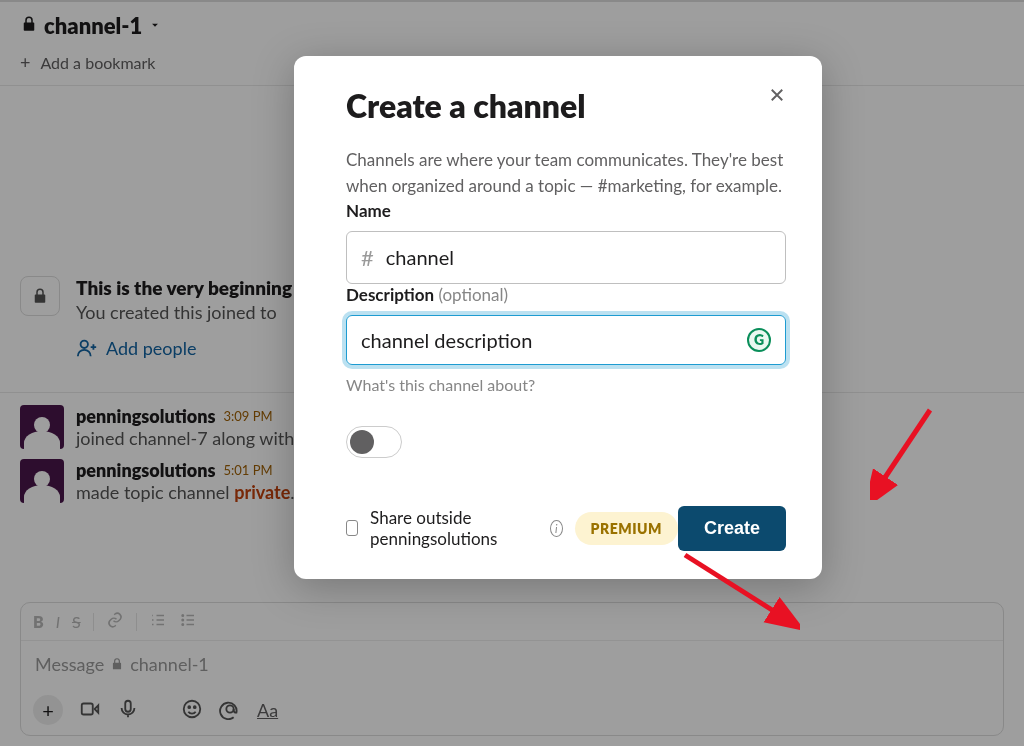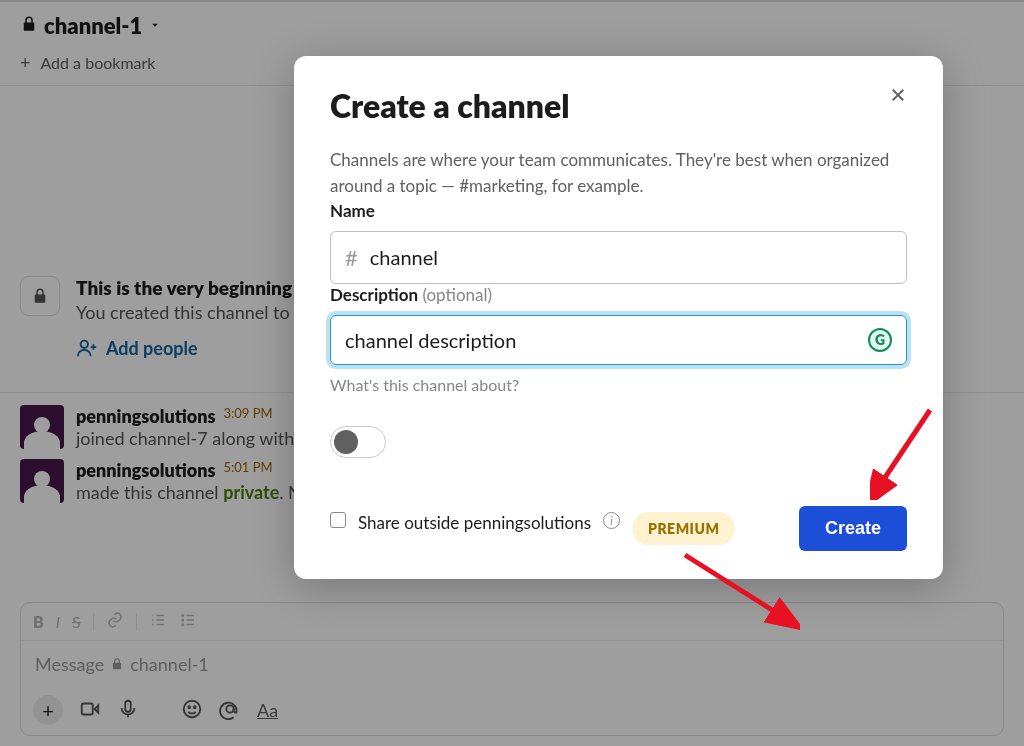--- a/index.html
+++ b/index.html
@@ -48,45 +48,45 @@
   border: 1px solid #ddd;
   border-radius: 8px;
   display: flex; align-items: center; justify-content: center;
   font-size: 18px; color: #555;
 }
 .beg-title { font-size: 19px; font-weight: 800; }
 .beg-sub { font-size: 18px; color: #555; margin-top: 2px; }
 .add-people {
   margin-top: 14px;
   display: inline-flex; align-items: center; gap: 8px;
-  color: #1264a3; font-weight: 700; font-size: 18px;
+  color: #1264a3; font-weight: 400; font-size: 18px;
 }
 .add-people svg { width: 22px; height: 22px; }
 .divider { height: 1px; background: #e8e8e8; margin: 30px -20px 0 -20px; }
 .messages { padding-top: 12px; }
 .msg-row { display: flex; gap: 12px; margin-bottom: 10px; }
 .avatar {
   width: 44px; height: 44px; background: #4a154b;
   position: relative; border-radius: 4px; overflow: hidden;
 }
 .avatar::before {
   content: ""; position: absolute; left: 50%; top: 28%;
   width: 16px; height: 16px; background: #fff; border-radius: 50%;
   transform: translateX(-50%);
 }
 .avatar::after {
   content: ""; position: absolute; left: 50%; bottom: -6px;
   width: 36px; height: 24px; background: #fff; border-radius: 50% 50% 0 0;
   transform: translateX(-50%);
 }
-.msg-meta { display: flex; align-items: flex-start; gap: 8px; }
+.msg-meta { display: flex; align-items: center; gap: 8px; }
 .msg-user { font-weight: 800; font-size: 18px; }
 .msg-time { font-size: 13px; color: #a16207; }
 .msg-text { font-size: 18px; color: #555; }
-.msg-text b { color: #4d7c0f; }
+.msg-text b { color: #c2410c; }
 .composer {
   position: absolute;
   left: 20px; right: 20px; bottom: 10px;
   border: 1px solid #ddd;
   border-radius: 10px;
   background: #fff;
 }
 .composer-toolbar {
   display: flex; gap: 12px; padding: 8px 12px;
   color: #b9b9b9; font-size: 16px; align-items: center;
@@ -113,25 +113,25 @@
 
 .dim {
   position: absolute; inset: 0;
   background: rgba(0,0,0,0.38);
 }
 
 
 .modal {
   position: absolute;
   left: 294px; top: 56px;
-  width: 649px;
+  width: 528px;
   background: #fff;
   border-radius: 12px;
   box-shadow: 0 8px 40px rgba(0,0,0,0.25);
-  padding: 30px 36px 28px 36px;
+  padding: 30px 36px 28px 52px;
 }
 .modal-header { display: flex; justify-content: space-between; align-items: flex-start; }
 .modal-title { font-size: 32px; font-weight: 800; }
 .close-x svg { width: 18px; height: 18px; }
 .modal-subtext { color: #616061; font-size: 17px; line-height: 1.55; margin-top: 22px; }
 .field-label { font-size: 17px; font-weight: 700; }
 .field-label .opt { color: #868686; font-weight: 400; }
 .input-wrap {
   margin-top: 10px;
   border: 1px solid #bfbfbf;
@@ -164,36 +164,36 @@
 }
 .toggle:after {
   content: ""; position: absolute; left: 3px; top: 3px;
   width: 24px; height: 24px; border-radius: 50%;
   background: #616061;
 }
 .modal-footer {
   display: flex; align-items: center; justify-content: space-between;
   margin-top: 48px;
 }
-.share-row { display: flex; gap: 12px; font-size: 17px; color: #1d1c1d;}
+.share-row { display: flex; align-items: center; gap: 12px; font-size: 17px; color: #1d1c1d;}
 .checkbox {
   width: 16px; height: 16px; border: 1.5px solid #888; border-radius: 3px;
 }
 .info-i {
   width: 17px; height: 17px; border:1.5px solid #888; border-radius:50%;
   display:flex; align-items:center; justify-content:center;
   font-size: 11px; color:#888; font-style: italic;
 }
 .premium-pill {
   background: #fdf3d1; color: #9a7200; font-weight: 800;
   font-size: 14px; padding: 8px 16px; border-radius: 999px;
   letter-spacing: 0.5px;
 }
 .create-btn {
-  background: #1d4ed8; color: #fff; font-weight: 700;
+  background: #0c4a6e; color: #fff; font-weight: 700;
   font-size: 18px; padding: 12px 26px; border-radius: 6px;
   border: none;
 }
 
 
 .arrow {
   position: absolute;
   pointer-events: none;
 }
 </style>
@@ -223,21 +223,21 @@
 
 <div class="main-area">
   <div class="beginning-block">
     <div class="lock-badge">
       <svg viewBox="0 0 24 24" width="18" height="18" fill="#555">
           <path d="M7 10V7a5 5 0 0110 0v3h1a1 1 0 011 1v9a1 1 0 01-1 1H6a1 1 0 01-1-1v-9a1 1 0 011-1h1zm2 0h6V7a3 3 0 00-6 0v3z"></path>
         </svg>
     </div>
     <div>
       <div class="beg-title">This is the very beginning o</div>
-      <div class="beg-sub">You created this channel to</div>
+      <div class="beg-sub">You created this joined to</div>
       <div class="add-people">
         <svg viewBox="0 0 24 24" fill="none" stroke="#1264a3" stroke-width="2">
             <circle cx="9" cy="8" r="4"></circle>
             <path d="M2 21c0-4 3-7 7-7s7 3 7 7"></path>
             <path d="M19 8v6M16 11h6"></path>
           </svg>
         <span>Add people</span>
       </div>
     </div>
   </div>
@@ -256,21 +256,21 @@
       </div>
     </div>
     <div class="msg-row">
       <div class="avatar"></div>
       <div>
         <div class="msg-meta">
           <span class="msg-user">penningsolutions</span>
           <span class="msg-time">5:01 PM</span>
         </div>
         <div class="msg-text">
-          <span>made this channel </span><b>private</b><span>. N</span>
+          <span>made topic channel </span><b>private</b><span>. N</span>
         </div>
       </div>
     </div>
   </div>
 </div>
 
 <div class="composer">
   <div class="composer-toolbar">
     <span style="font-weight:800;">B</span>
     <span style="font-style:italic;">I</span>

